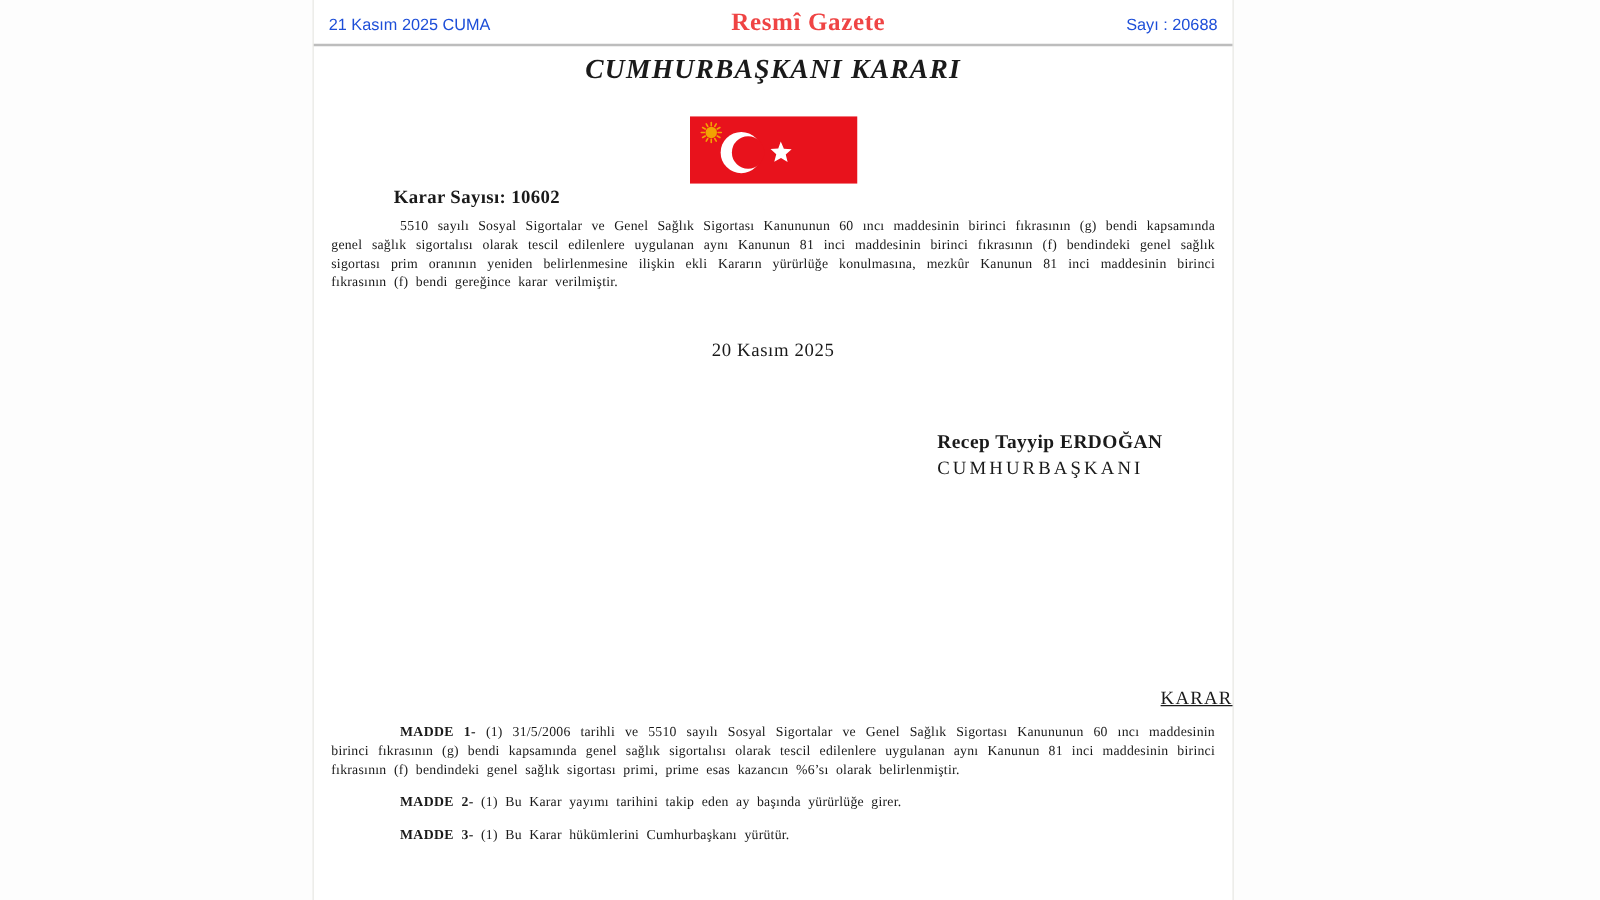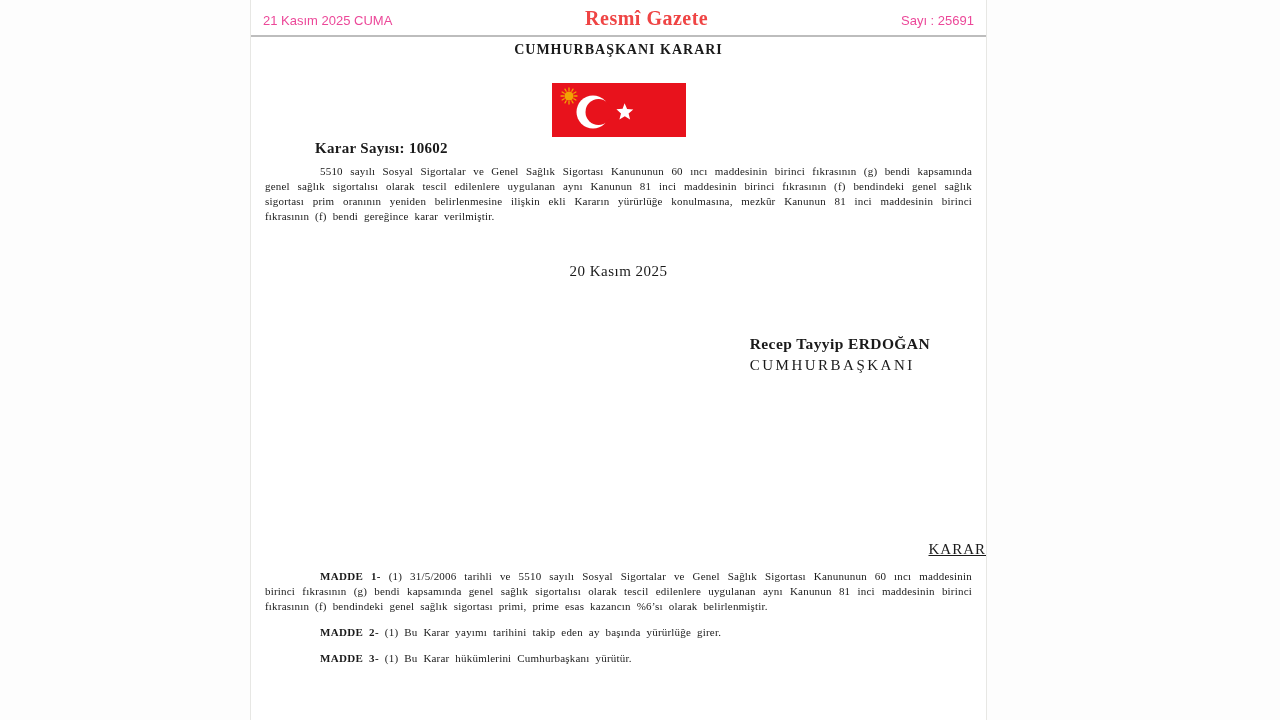--- a/index.html
+++ b/index.html
@@ -23,35 +23,36 @@
   .masthead {
     display: flex;
     align-items: baseline;
     justify-content: space-between;
     padding: 7px 12px 5px 12px;
     border-bottom: 2px solid #bdbdbd;
   }
   .m-date, .m-issue {
     font-family: "Liberation Sans", sans-serif;
     font-size: 13px;
-    color: #ec4899;
+    color: #1d4ed8;
     text-align: right;
   }
   .m-title {
     font-size: 20px;
     font-weight: bold;
     letter-spacing: 0.5px;
   }
   
   .doc-title {
     margin-top: 5px;
     text-align: center;
-    font-size: 14px;
+    font-size: 22px;
     font-weight: bold;
     letter-spacing: 1px;
+    font-style: italic;
   }
   .flag-wrap { margin-top: 25px; text-align: center; line-height: 0; }
   .flag { width: 134px; height: 54px; }
   .karar-no {
     margin: 3px 0 0 64px;
     font-size: 15px;
     font-weight: bold;
     letter-spacing: 0.3px;
   }
   .body-par {
@@ -98,21 +99,21 @@
 </style>
 </head>
 <body>
 
 <div class="canvas">
   <div class="page">
 
     <header class="masthead">
       <span class="m-date">21 Kasım 2025 CUMA</span>
       <span class="m-title" style="color: #ef4444;">Resmî Gazete</span>
-      <span class="m-issue">Sayı : 25691</span>
+      <span class="m-issue">Sayı : 20688</span>
     </header>
 
     <h1 class="doc-title">CUMHURBAŞKANI KARARI</h1>
 
     <div class="flag-wrap">
       <svg class="flag" viewBox="0 0 134 54" xmlns="http://www.w3.org/2000/svg" aria-hidden="true">
         <rect x="0" y="0" width="134" height="54" fill="#e8121c"></rect>
         <g stroke-width="1.3" stroke-linecap="round" stroke="#f2a202">
           <circle cx="17" cy="13" r="4.6" stroke="none" fill="#f2a202"></circle>
           <line x1="22.5" y1="13" x2="25" y2="13"></line>

